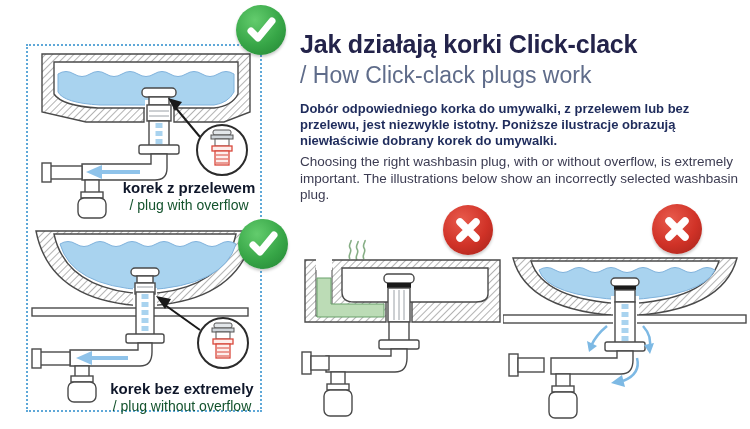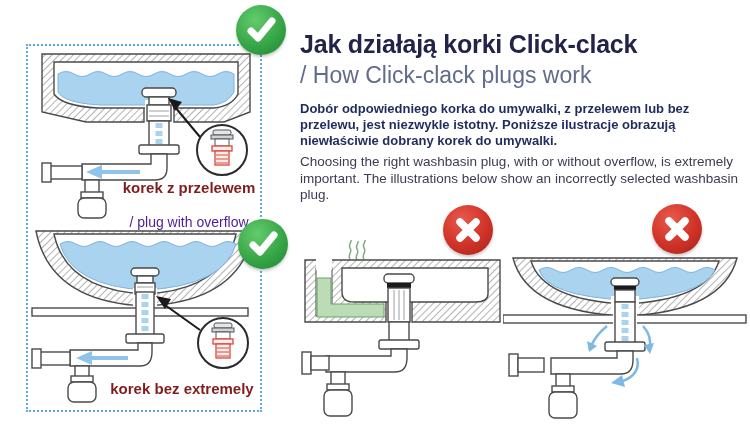--- a/index.html
+++ b/index.html
@@ -5,22 +5,22 @@
   html,body{margin:0;padding:0;}
   body{width:750px;height:429px;background:#ffffff;font-family:"Liberation Sans",sans-serif;overflow:hidden;position:relative;}
   .stage{position:absolute;inset:0;width:750px;height:429px;}
   .panel{position:absolute;left:26px;top:44px;width:236px;height:368px;border:2px dotted #5fa8d8;box-sizing:border-box;background:#fff;}
   .diag{position:absolute;}
   .badge{position:absolute;width:50px;height:50px;border-radius:50%;}
   .badge.green{background:radial-gradient(circle at 38% 30%, #63cc6d 0%, #37a647 55%, #238334 100%);box-shadow:0 2px 3px rgba(0,0,0,.22);}
   .badge.red{background:radial-gradient(circle at 38% 30%, #e85a4c 0%, #d03227 55%, #a1231b 100%);box-shadow:0 2px 3px rgba(0,0,0,.22);}
   .badge svg{position:absolute;inset:0;}
   .caption{position:absolute;text-align:center;line-height:1.15;}
-  .caption .pl{font-size:15px;font-weight:bold;color:#7f1d1d;display:block;}
-  .caption .en{font-size:14px;color:#4c1d95;display:block;margin-top:18px;}
+  .caption .pl{font-size:15px;font-weight:bold;color:#0f172a;display:block;}
+  .caption .en{font-size:14px;color:#14532d;display:block;margin-top:1px;}
   .content{position:absolute;left:300px;top:30px;width:452px;}
   .title-pl{font-size:25px;font-weight:bold;color:#23234a;letter-spacing:-0.2px;}
   .title-en{font-size:23px;font-weight:400;color:#5f6c8a;margin-top:3px;}
   .desc-pl{margin-top:12px;font-size:13px;font-weight:bold;color:#1f2c5c;line-height:1.24;}
   .desc-en{margin-top:5px;font-size:13.5px;color:#3c3c52;line-height:1.22;}
   svg .ln{stroke:#4a4a4a;stroke-width:1.4;fill:#fff;}
 </style>
 </head>
 <body>
 
@@ -139,20 +139,21 @@
       <rect x="185" y="113" width="20" height="5" fill="#fdeeec" stroke="#d9493c" stroke-width="1.3"></rect>
       <rect x="188" y="118" width="14" height="14" fill="#fdeeec" stroke="#d9493c" stroke-width="1.3"></rect>
       <line x1="189" y1="122" x2="201" y2="122" stroke="#d9493c" stroke-width="1"></line>
       <line x1="189" y1="126" x2="201" y2="126" stroke="#d9493c" stroke-width="1"></line>
       <line x1="189" y1="130" x2="201" y2="130" stroke="#d9493c" stroke-width="1"></line>
     </g>
   </svg>
 
   <div class="caption" style="left:103px;top:380px;width:158px;">
     <span class="pl">korek bez extremely</span>
+    <span class="en">/ plug without overflow</span>
   </div>
 
   <div class="badge green" style="left:236px;top:5px;">
     <svg viewBox="0 0 50 50">
         <path d="M15,26 L22,33 L36,16" stroke="#ffffff" stroke-width="7" fill="none" stroke-linecap="round" stroke-linejoin="round"></path>
       </svg>
   </div>
   <div class="badge green" style="left:238px;top:219px;">
     <svg viewBox="0 0 50 50">
         <path d="M15,26 L22,33 L36,16" stroke="#ffffff" stroke-width="7" fill="none" stroke-linecap="round" stroke-linejoin="round"></path>

